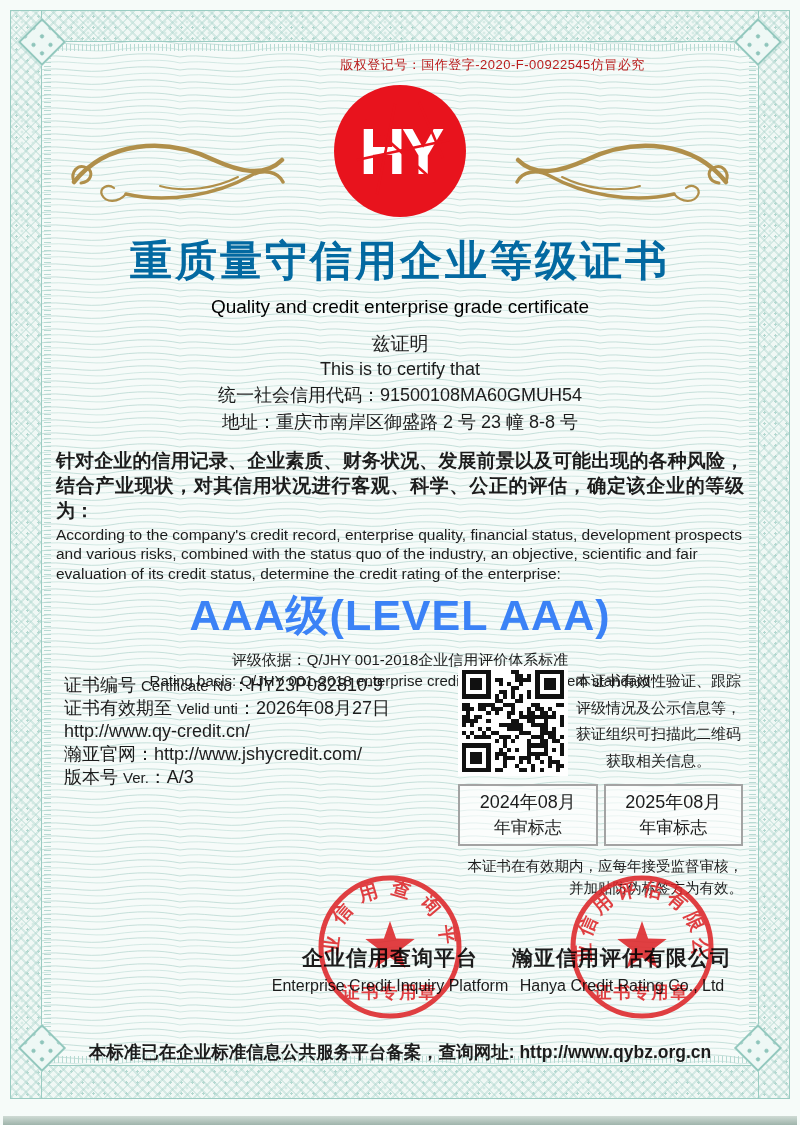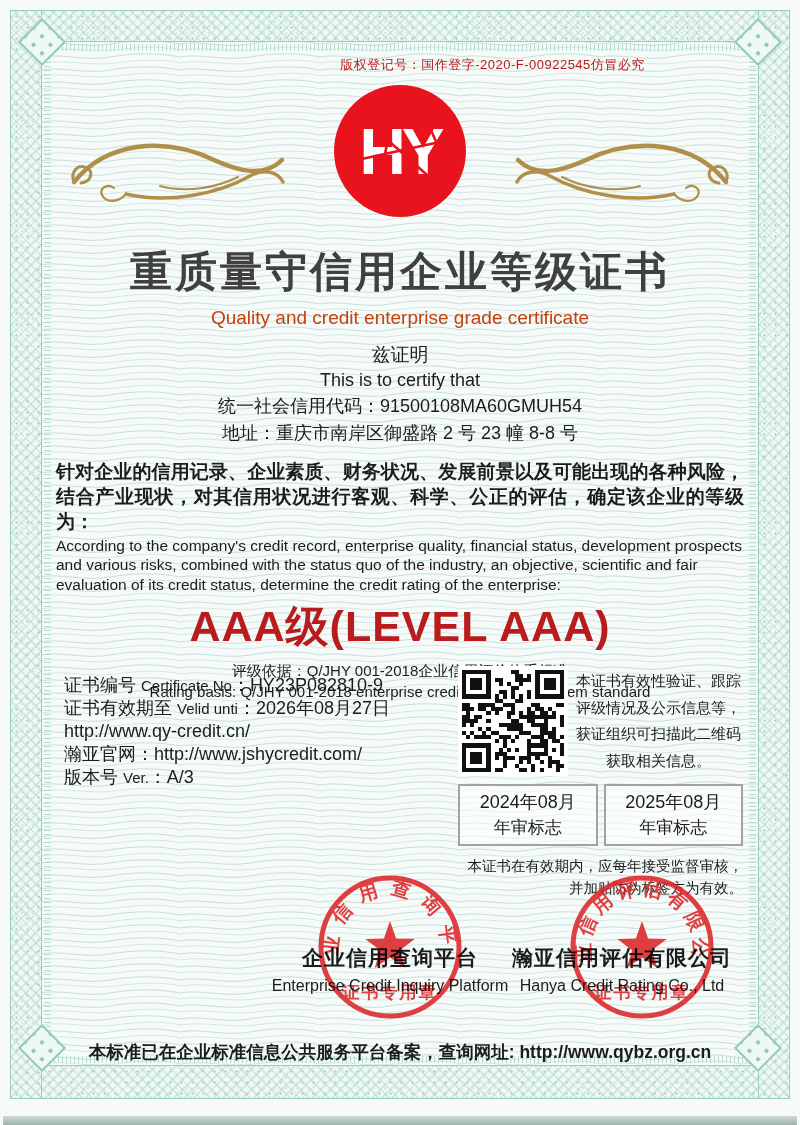--- a/index.html
+++ b/index.html
@@ -44,29 +44,29 @@
   .cd-bl { left:25px; bottom:60px; } .cd-br { right:25px; bottom:60px; }
   .photo-strip { position:absolute; left:3px; right:3px; bottom:0; height:9px; z-index:1;
     background:linear-gradient(180deg,#cfdbd5,#9fb4ab); }
   
   .content { position:absolute; left:56px; right:56px; top:56px; z-index:3; text-align:center; }
   .copyright { font-size:13px; color:#b91c1c; padding-left:185px; letter-spacing:.5px; }
   .logo-row { position:relative; height:148px; margin-top:2px; }
   .logo-badge { position:absolute; left:50%; top:6px; transform:translateX(-50%); }
   .flourish { position:absolute; top:54px; width:218px; height:84px; }
   .flourish-left { left:12px; } .flourish-right { right:12px; transform:scaleX(-1); }
-  .cert-title { font-size:42px; font-weight:700; letter-spacing:3px; color:#404040; margin-top:20px; }
-  .cert-subtitle { font-size:19px; margin-top:7px; color:#c2410c; }
+  .cert-title { font-size:42px; font-weight:700; letter-spacing:3px; color:#0369a1; margin-top:9px; }
+  .cert-subtitle { font-size:19px; margin-top:7px; color:#000000; }
   .certify-zh { font-size:19px; margin-top:13px; }
   .certify-en { font-size:18px; margin-top:2px; }
   .company-name { font-size:28px; font-weight:700; margin-top:9px; letter-spacing:1px; }
   .company-line { font-size:18px; margin-top:3px; }
   .para-zh { font-size:19px; font-weight:600; text-align:justify; line-height:1.32; margin-top:14px; }
   .para-en { font-size:15.5px; text-align:left; line-height:1.24; margin-top:2px; }
-  .grade { font-size:43px; font-weight:800; color:#b91c1c; margin-top:4px; letter-spacing:1px; }
+  .grade { font-size:43px; font-weight:800; color:#3b82f6; margin-top:4px; letter-spacing:1px; }
   .basis { font-size:15px; margin-top:6px; }
   .basis + .basis { margin-top:2px; }
   
   .mid { position:absolute; left:64px; right:57px; top:666px; z-index:3; display:flex; gap:20px; text-align:left; }
   .details { flex:1; padding-top:8px; }
   .detail-row { font-size:18px; line-height:23px; white-space:nowrap; }
   .lbl-en { font-size:15px; margin-left:5px; }
   .right-panel { width:285px; }
   .qr-row { display:flex; gap:8px; }
   .qr-box { width:110px; height:110px; background:#fff; padding:4px; flex:none; }

